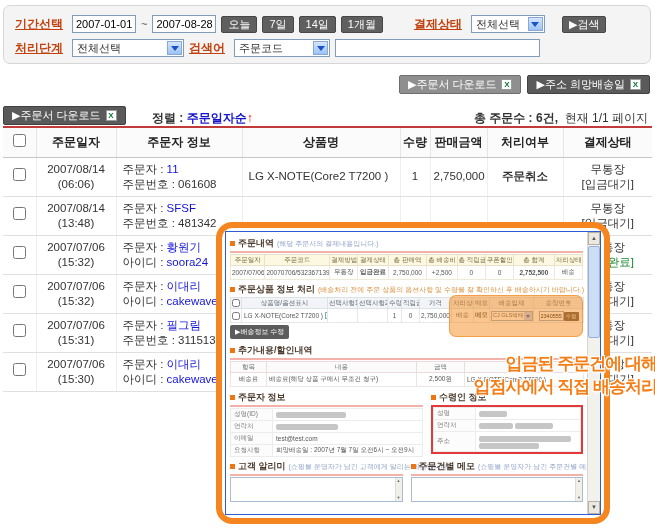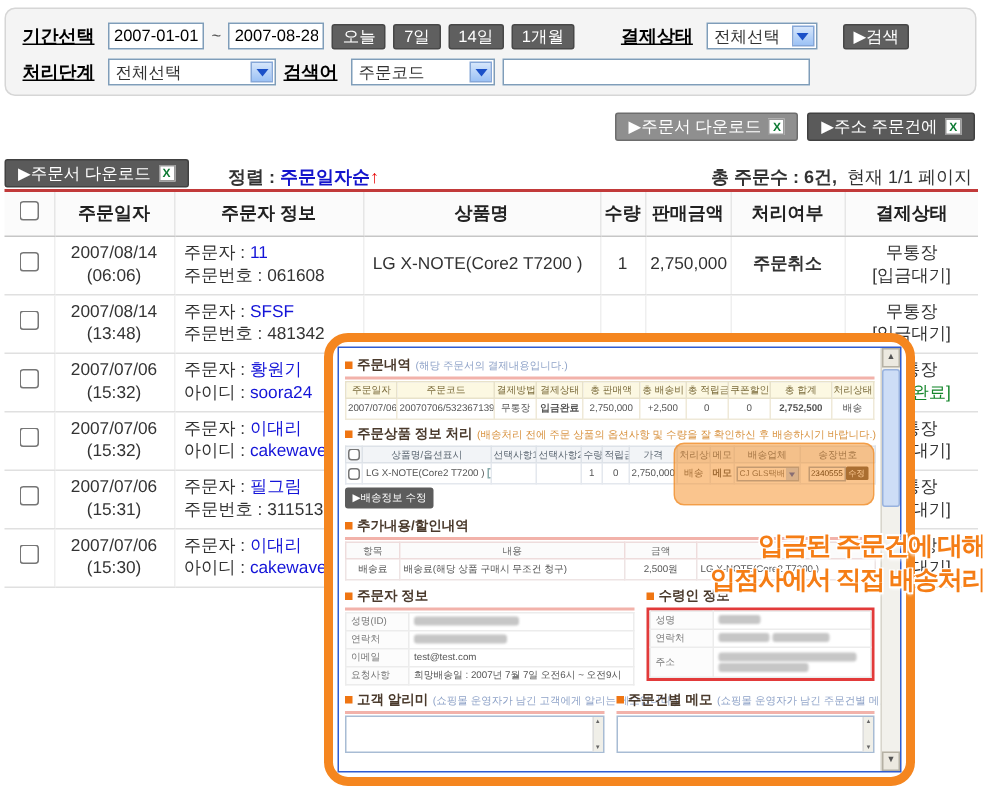--- a/index.html
+++ b/index.html
@@ -3,21 +3,21 @@
 <meta charset="utf-8">
 <style>
   * { margin:0; padding:0; box-sizing:border-box; }
   html,body { width:655px; height:529px; background:#fff; font-family:"Liberation Sans","DejaVu Sans",sans-serif; color:#333; overflow:hidden; }
   .page { position:relative; width:655px; height:529px; background:#fff; }
 
   
   .filter { position:absolute; left:3px; top:5px; width:648px; height:59px; background:#f4f4f4; border:1px solid #d6d6d6; border-radius:7px; }
   .frow { display:flex; align-items:center; gap:5px; padding:0 11px; }
   .frow1 { margin-top:9px; } .frow2 { margin-top:6px; }
-  .flabel { font-size:12px; font-weight:bold; color:#000000; text-decoration:underline; margin-right:4px; white-space:nowrap; }
+  .flabel { font-size:12px; font-weight:bold; color:#c2410c; text-decoration:underline; margin-right:4px; white-space:nowrap; }
   .ipt { height:18px; border:1px solid #7f9db9; background:#fff; font-size:11px; padding:0 3px; font-family:inherit; }
   .ipt.date { width:64px; }
   .ipt.kw { width:205px; }
   .tilde { font-size:11px; color:#555; }
   .qbtn { height:17px; background:#5f5f5f; border:1px solid #474747; border-radius:2px; color:#fff; font-size:11px; padding:0 6px; display:inline-flex; align-items:center; cursor:pointer; white-space:nowrap; }
   .sel { position:relative; height:18px; border:1px solid #7f9db9; background:#fff; display:inline-flex; align-items:center; font-size:11px; padding:0 19px 0 4px; cursor:pointer; white-space:nowrap; }
   .sel .arr { position:absolute; right:1px; top:1px; bottom:1px; width:15px; background:linear-gradient(#d6e6fb,#9cc2f5); border:1px solid #86a7d8; display:flex; align-items:center; justify-content:center; }
   .sel .arr::after { content:""; border:4px solid transparent; border-top:5px solid #1a50c8; margin-top:5px; }
   .ml26 { margin-left:26px; } .ml12 { margin-left:12px; } .ml30 { }
   .w70 { width:74px; } .w110 { width:112px; } .w95 { width:96px; }
@@ -153,21 +153,21 @@
       <input class="ipt kw" type="text" value="" style="">
     </div>
   </div>
 
   <div class="top-dl">
     <span class="dlbtn light">
         <span>▶주문서 다운로드</span>
         <span class="xls"></span>
       </span>
     <span class="dlbtn dark">
-        <span>▶주소 주문건에</span>
+        <span>▶주소 희망배송일</span>
         <span class="xls"></span>
       </span>
   </div>
 
   <span class="dlbtn dark dl-left">
       <span>▶주문서 다운로드</span>
       <span class="xls"></span>
     </span>
   <div class="sortrow">
     <span>정렬 :</span>

